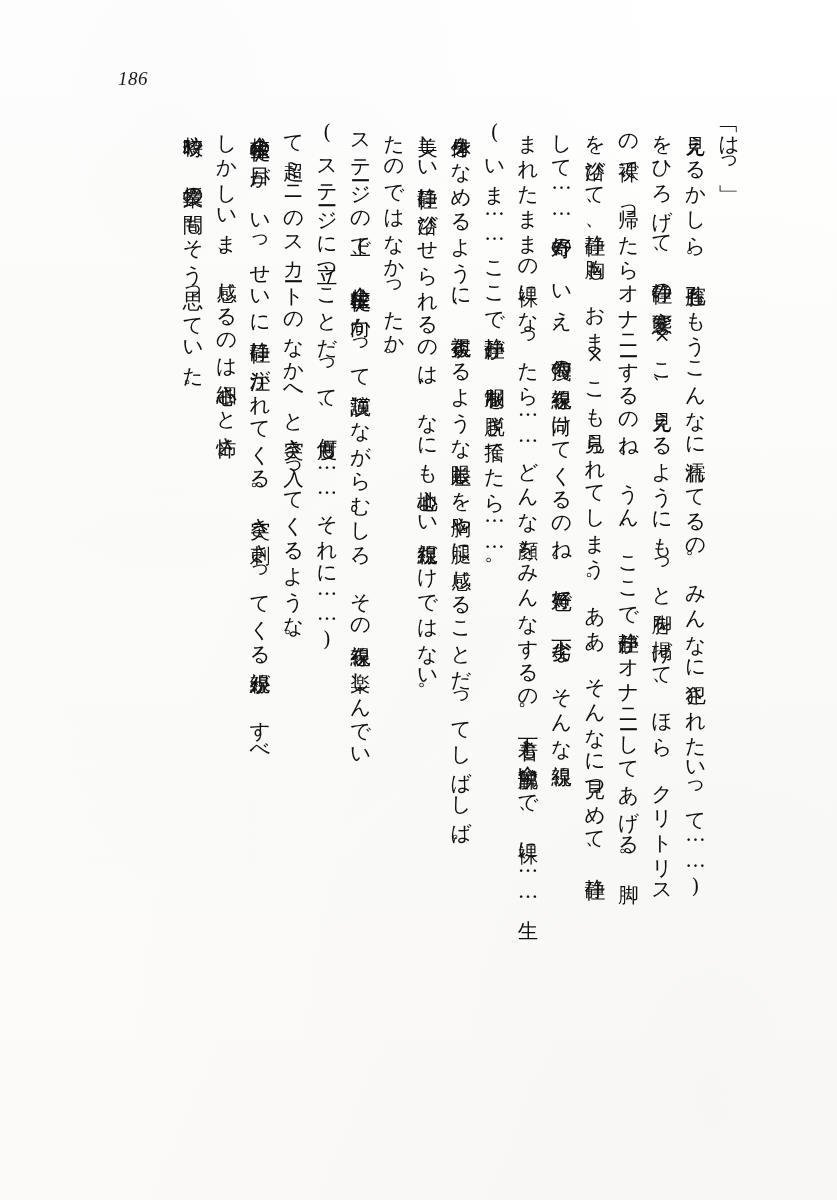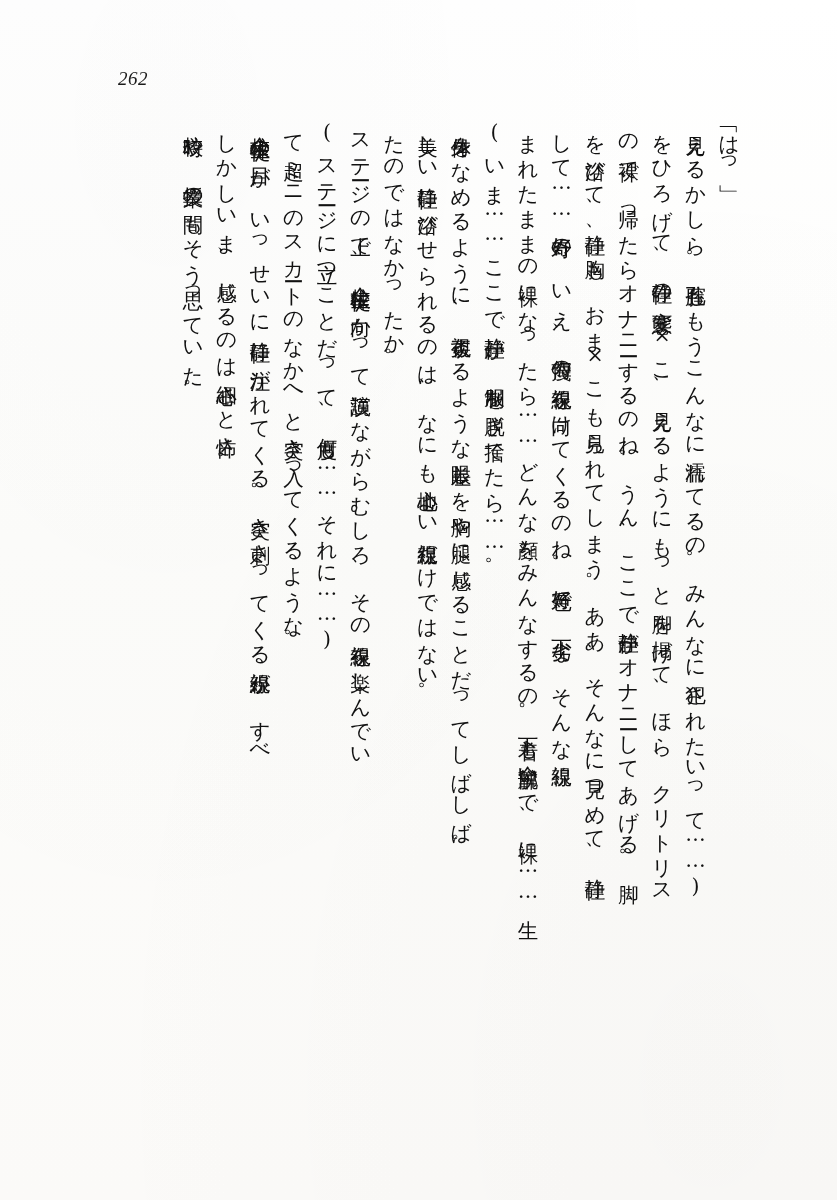--- a/index.html
+++ b/index.html
@@ -61,21 +61,21 @@
     padding: 0;
     text-indent: 0;
   }
 </style>
 </head>
 <body>
 
 <div class="page">
   <div class="paper-tone"></div>
 
-  <div class="page-number">262</div>
+  <div class="page-number">186</div>
 
   <div class="text-block">
     <p>「はっ」</p>
     <p>見えるかしら。膣孔ももうこんなに濡れてるの。みんなに犯されたいって……)</p>
     <p>をひろげて、静佳の変態ま×こ、見えるようにもっと脚を掲げて、ほら、クリトリス</p>
     <p>の裸で、帰ったらオナニーするのね。うん、ここで静佳がオナニーしてあげる。脚</p>
     <p>を浴びて、静佳、胸も、おま×こも見られてしまう。ああ、そんなに見つめて、静佳</p>
     <p>して……好奇の、いえ、侮蔑の視線を向けてくるのね。好色で、下劣な、そんな視線</p>
     <p>まれたままの裸になったら……どんな顔をみんなするの。下着も全部脱いで、裸に……生</p>
     <p>(いま……ここで静佳が、制服を脱ぎ捨てたら……。</p>

